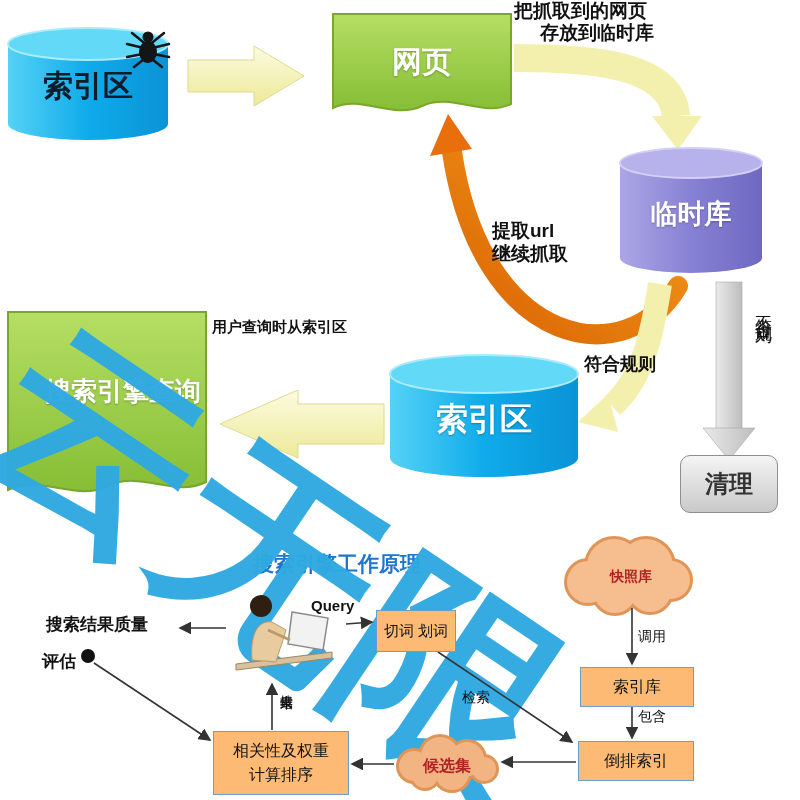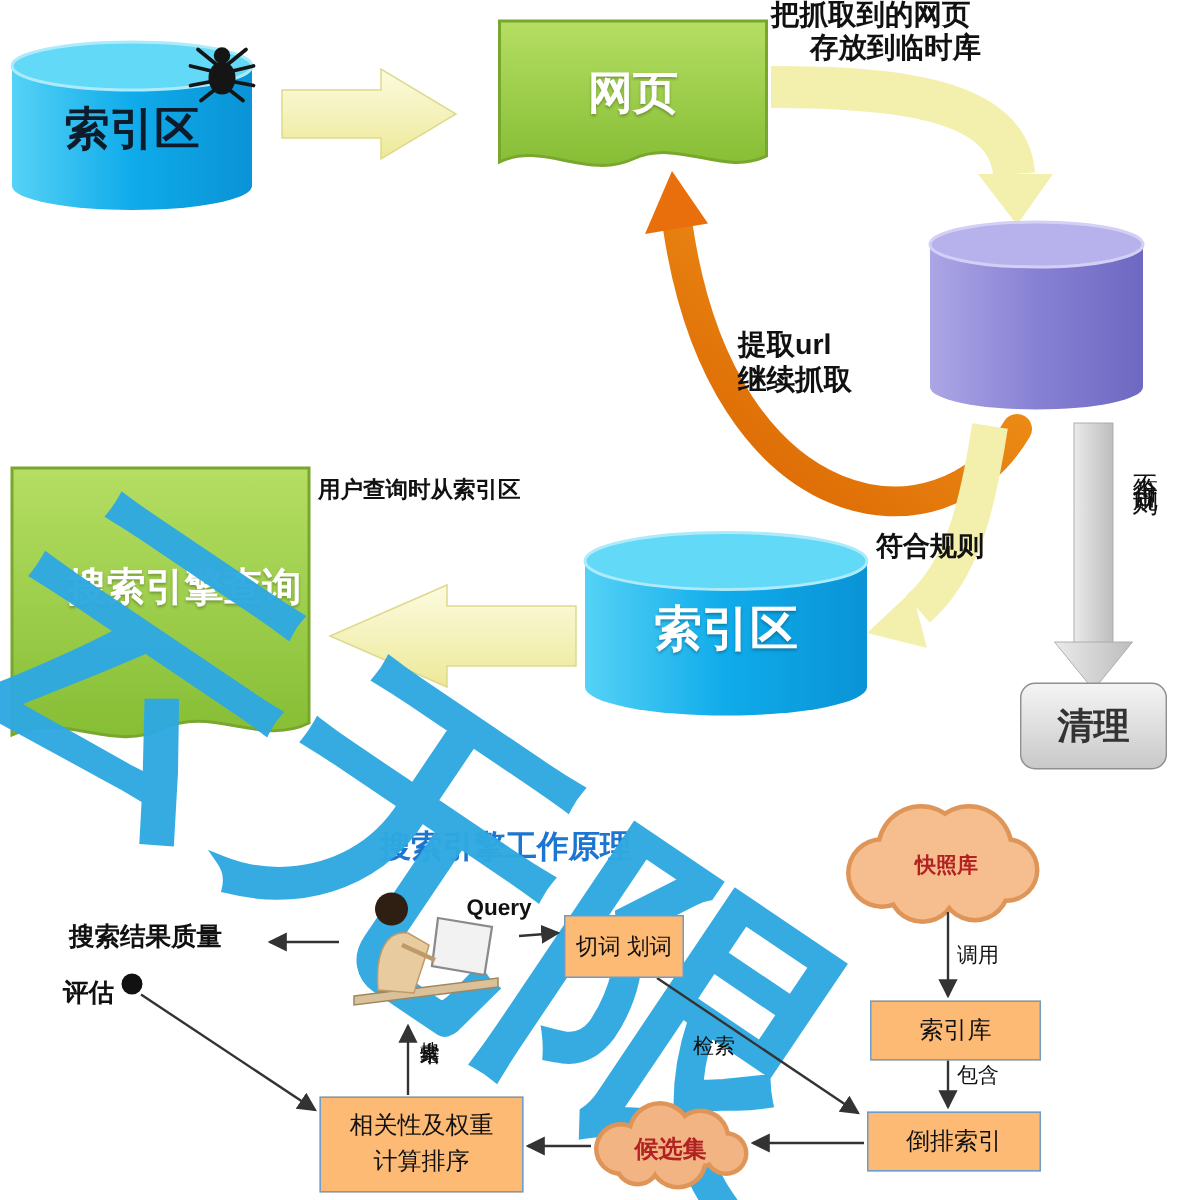--- a/index.html
+++ b/index.html
@@ -115,20 +115,21 @@
   </svg>
 
   <div class="lbl cyl-label" style="left:8px;top:66px;width:160px;font-size:30px;color:#0D1B2A;">索引区</div>
 
 
   <div class="lbl cyl-label white" style="left:333px;top:42px;width:178px;font-size:30px;">网页</div>
 
   <div class="lbl caption" style="left:514px;top:0px;font-size:19px;">把抓取到的网页</div>
   <div class="lbl caption" style="left:540px;top:22px;font-size:19px;">存放到临时库</div>
 
+  <div class="lbl cyl-label white" style="left:620px;top:196px;width:142px;font-size:27px;">临时库</div>
 
   <div class="lbl caption" style="left:492px;top:220px;font-size:19px;">提取url</div>
   <div class="lbl caption" style="left:492px;top:243px;font-size:19px;">继续抓取</div>
 
   <div class="lbl" style="left:584px;top:352px;font-size:18px;font-weight:bold;">符合规则</div>
 
   <div class="lbl vtext" style="left:752px;top:302px;font-size:17px;">不符合规则</div>
 
   <div id="clean-box" class="abs">
     <span>清理</span>

